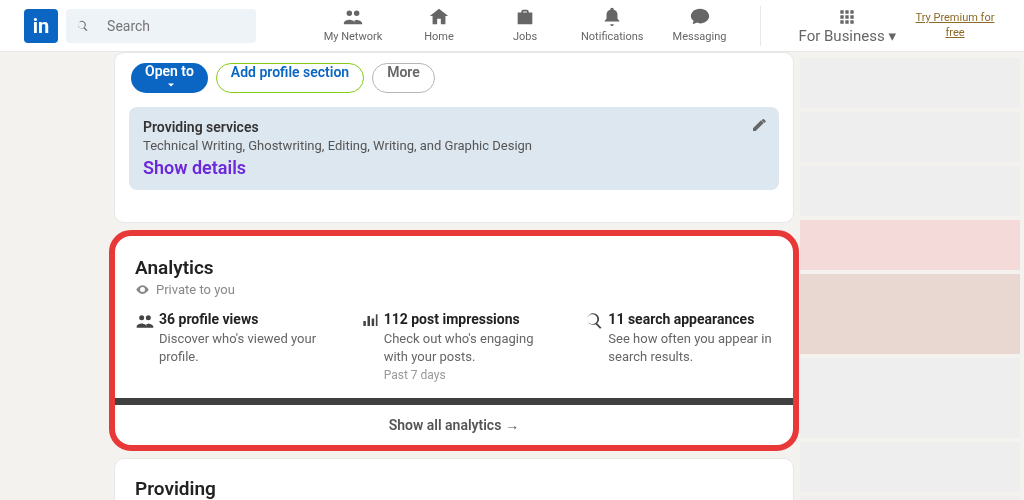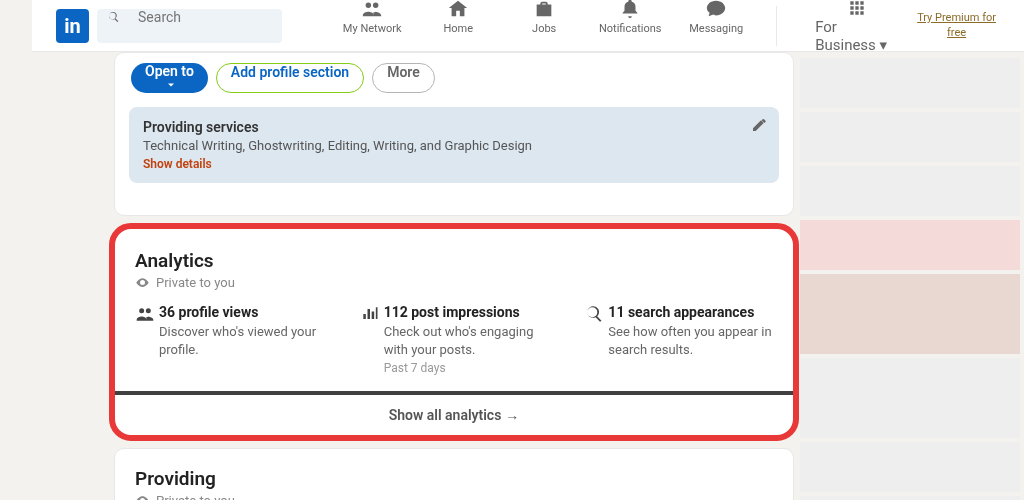--- a/index.html
+++ b/index.html
@@ -1,19 +1,19 @@
 <!DOCTYPE html>
 <html><head>
 <meta charset="utf-8">
 <style>
 * { margin: 0; padding: 0; box-sizing: border-box; font-family: -apple-system, BlinkMacSystemFont, "Segoe UI", Roboto, sans-serif; }
 body { background: #f3f2ef; width: 1024px; height: 500px; overflow: hidden; position: relative; }
-.topnav { height: 52px; background: #fff; border-bottom: 1px solid #e8e8e8; display: flex; align-items: center; padding: 0 24px; position: fixed; top: 0; left: 0; right: 0; z-index: 100; margin-left: 32px; }
+.topnav { height: 52px; background: #fff; border-bottom: 1px solid #e8e8e8; display: flex; align-items: center; padding: 0 24px; position: fixed; top: 0; left: 0; right: 0; z-index: 100; }
 .logo { width: 34px; height: 34px; background: #0a66c2; color: #fff; font-weight: 700; font-size: 20px; border-radius: 4px; display: flex; align-items: center; justify-content: center; margin-right: 8px; }
-.searchbox { display: flex; align-items: flex-start; background: #eef3f8; border-radius: 4px; height: 34px; width: 190px; padding: 0 10px; margin-right: 60px; gap: 12px; }
+.searchbox { display: flex; align-items: center; background: #eef3f8; border-radius: 4px; height: 34px; width: 190px; padding: 0 10px; margin-right: 60px; gap: 12px; }
 .searchbox svg { width: 16px; height: 16px; fill: #666; margin-right: 6px; }
 .searchbox input { border: none; background: transparent; font-size: 14px; color: #666; width: 100%; outline: none; }
 .nav-items { display: flex; gap: 26px; margin-left: auto; }
 .nav-item { display: flex; flex-direction: column; align-items: center; font-size: 11px; color: #666; cursor: pointer; min-width: 60px; }
 .nav-item svg { width: 22px; height: 22px; fill: #666; margin-bottom: 2px; }
 .nav-divider { width: 1px; background: #e8e8e8; height: 40px; margin: 0 4px; align-self: center; }
 .biz-section { display: flex; align-items: center; gap: 14px; margin-left: 8px; }
 .biz-item { display: flex; flex-direction: column; align-items: center; font-size: 15px; color: #666; cursor: pointer; }
 .biz-item svg { width: 20px; height: 20px; fill: #666; }
 .premium-link { font-size: 11px; color: #8c6b28; text-decoration: underline; text-align: center; max-width: 90px; line-height: 1.3; cursor: pointer; }
@@ -23,36 +23,36 @@
 .pill-row { display: flex; gap: 8px; margin: 10px 0 14px 16px; }
 .pill { height: 30px; padding: 0 14px; border-radius: 16px; font-size: 14px; font-weight: 600; display: flex; align-items: center; cursor: pointer; flex-direction: column; }
 .pill-primary { background: #0a66c2; color: #fff; border: none; }
 .pill-primary svg { width: 12px; height: 12px; fill: #fff; margin-left: 4px; }
 .pill-outline-blue { background: #fff; color: #0a66c2; border: 1px solid #84cc16; }
 .pill-outline-gray { background: #fff; color: #666; border: 1px solid #b5b5b5; }
 .card { background: #fff; border: 1px solid #e8e8e8; border-radius: 10px; margin-bottom: 12px; }
 .services-card { background: #dde7f0; border-radius: 8px; margin: 0 14px 28px 14px; padding: 12px 14px; position: relative; }
 .services-title { font-weight: 600; font-size: 14px; color: #333; margin-bottom: 3px; }
 .services-text { font-size: 13px; color: #555; margin-bottom: 4px; }
-.services-link { font-size: 12px; color: #c2410c; font-weight: 600; cursor: pointer; }
+.services-link { font-size: 18px; color: #6d28d9; font-weight: 600; cursor: pointer; }
 .pencil { position: absolute; top: 10px; right: 12px; cursor: pointer; }
 .pencil svg { width: 16px; height: 16px; fill: #666; }
 .analytics-card { margin: 0 0 12px 0; padding: 20px 20px 0 20px; position: relative; }
 .highlight-ring { position: absolute; top: -6px; left: -6px; right: -6px; bottom: -6px; border: 6px solid #e93838; border-radius: 22px; pointer-events: none; z-index: 2; }
 .section-heading { font-size: 19px; font-weight: 600; color: #222; margin-bottom: 3px; }
 .private-row { display: flex; align-items: center; color: #888; font-size: 13px; margin-bottom: 14px; gap: 6px; }
 .private-row svg { width: 15px; height: 15px; fill: #888; }
 .stats-grid { display: flex; gap: 36px; margin-bottom: 16px; }
 .stat { display: flex; gap: 4px; flex: 1; }
 .stat-icon svg { width: 20px; height: 20px; fill: #444; }
 .stat-body { flex: 1; }
 .stat-title { font-size: 14px; font-weight: 700; color: #222; margin-bottom: 3px; }
 .stat-sub { font-size: 13px; color: #666; line-height: 1.35; }
 .stat-meta { font-size: 12px; color: #999; margin-top: 3px; }
-.show-all { border-top: 4px solid #404040; text-align: center; padding: 12px 0; font-size: 14px; font-weight: 600; color: #555; cursor: pointer; margin: 0 -20px; }
+.show-all { border-top: 7px solid #404040; text-align: center; padding: 12px 0; font-size: 14px; font-weight: 600; color: #555; cursor: pointer; margin: 0 -20px; }
 .show-all .arr { margin-left: 4px; }
 .resources-card { padding: 18px 20px 0 20px; }
 .right-blocks { display: flex; flex-direction: column; gap: 4px; padding-top: 6px; }
 .right-blocks div { background: #eee; height: 50px; width: 100%; }
 .right-blocks .tall { height: 80px; }
 .right-blocks .pale { background:#f5dada; }
 .right-blocks .peach { background:#e9d7d2; }
 </style>
 </head>
 <body>

